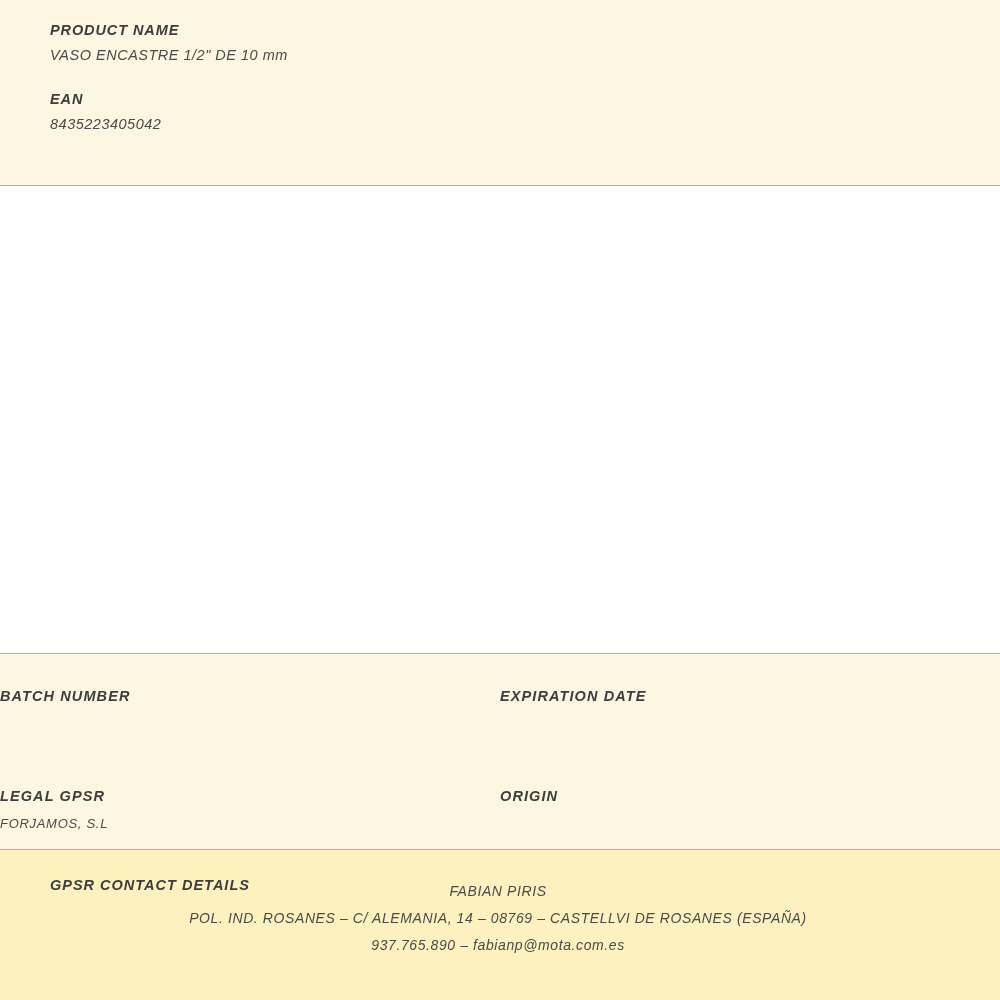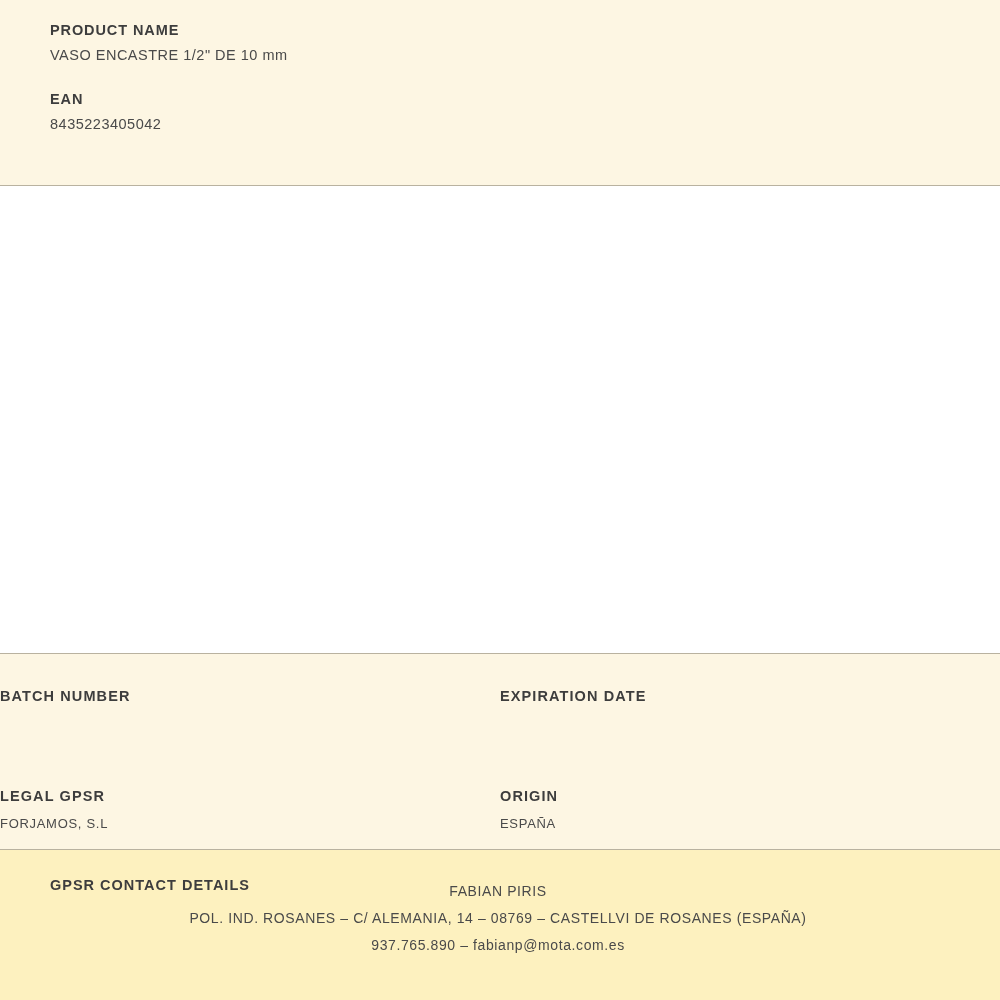--- a/index.html
+++ b/index.html
@@ -13,20 +13,21 @@
     background: #ffffff;
     color: #4a4a4a;
     overflow: hidden;
   }
   .page {
     position: relative;
     width: 1000px;
     height: 1000px;
     display: flex;
     flex-direction: column;
+    font-style: italic;
   }
 
   
   .top-section {
     background: #fdf6e3;
     padding: 22px 50px 0 50px;
     height: 186px;
     box-sizing: border-box;
     border-bottom: 1px solid #b9b2a0;
   }
@@ -146,21 +147,20 @@
         <p class="info-value"></p>
       </div>
     </div>
     <div class="info-grid">
       <div>
         <p class="info-label">LEGAL GPSR</p>
         <p class="info-value">FORJAMOS, S.L</p>
       </div>
       <div>
         <p class="info-label">ORIGIN</p>
-        <p class="info-value">ESPAÑA</p>
       </div>
     </div>
   </div>
 
   <div class="footer">
     <div class="footer-title">GPSR CONTACT DETAILS</div>
     <div class="footer-lines">
       <div>FABIAN PIRIS</div>
       <div>POL. IND. ROSANES – C/ ALEMANIA, 14 – 08769 – CASTELLVI DE ROSANES (ESPAÑA)</div>
       <div>937.765.890 – fabianp@mota.com.es</div>

